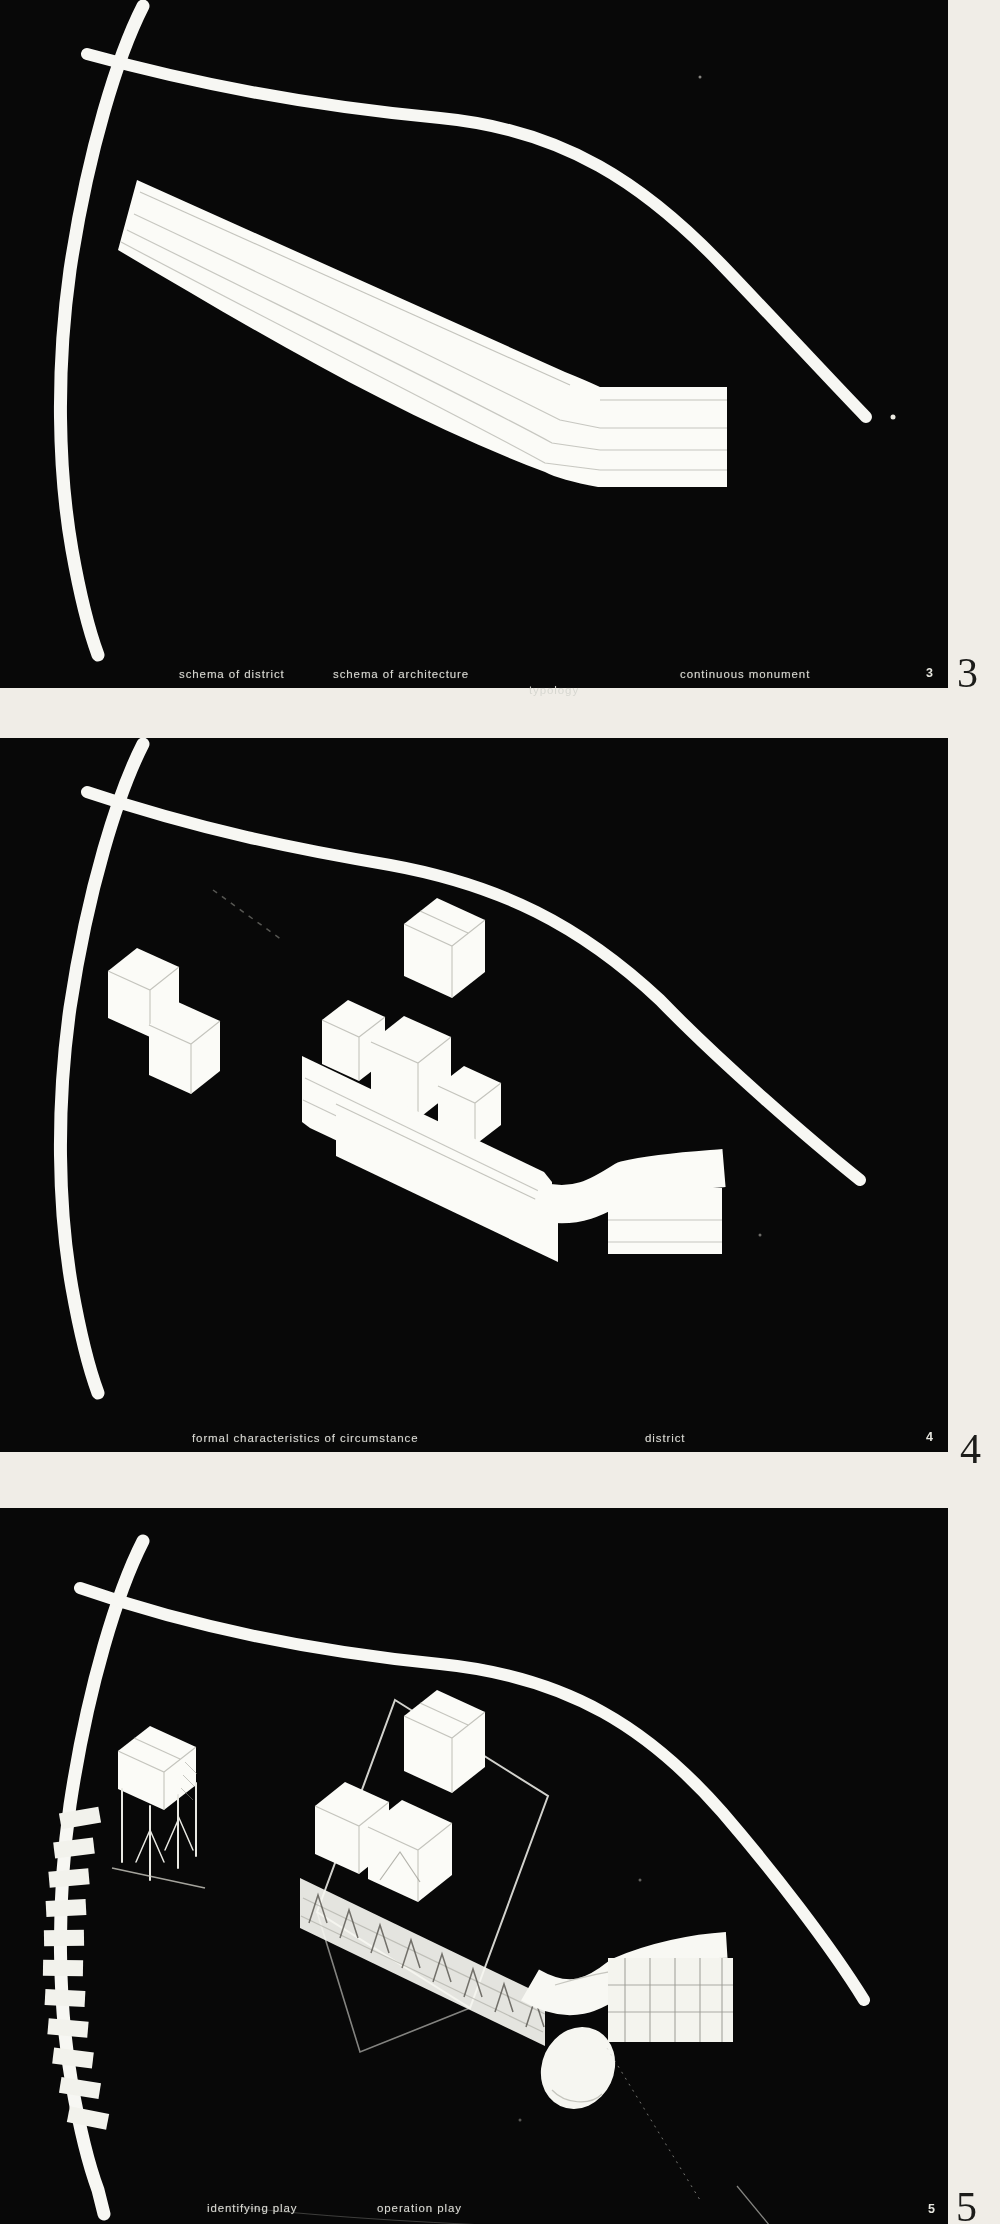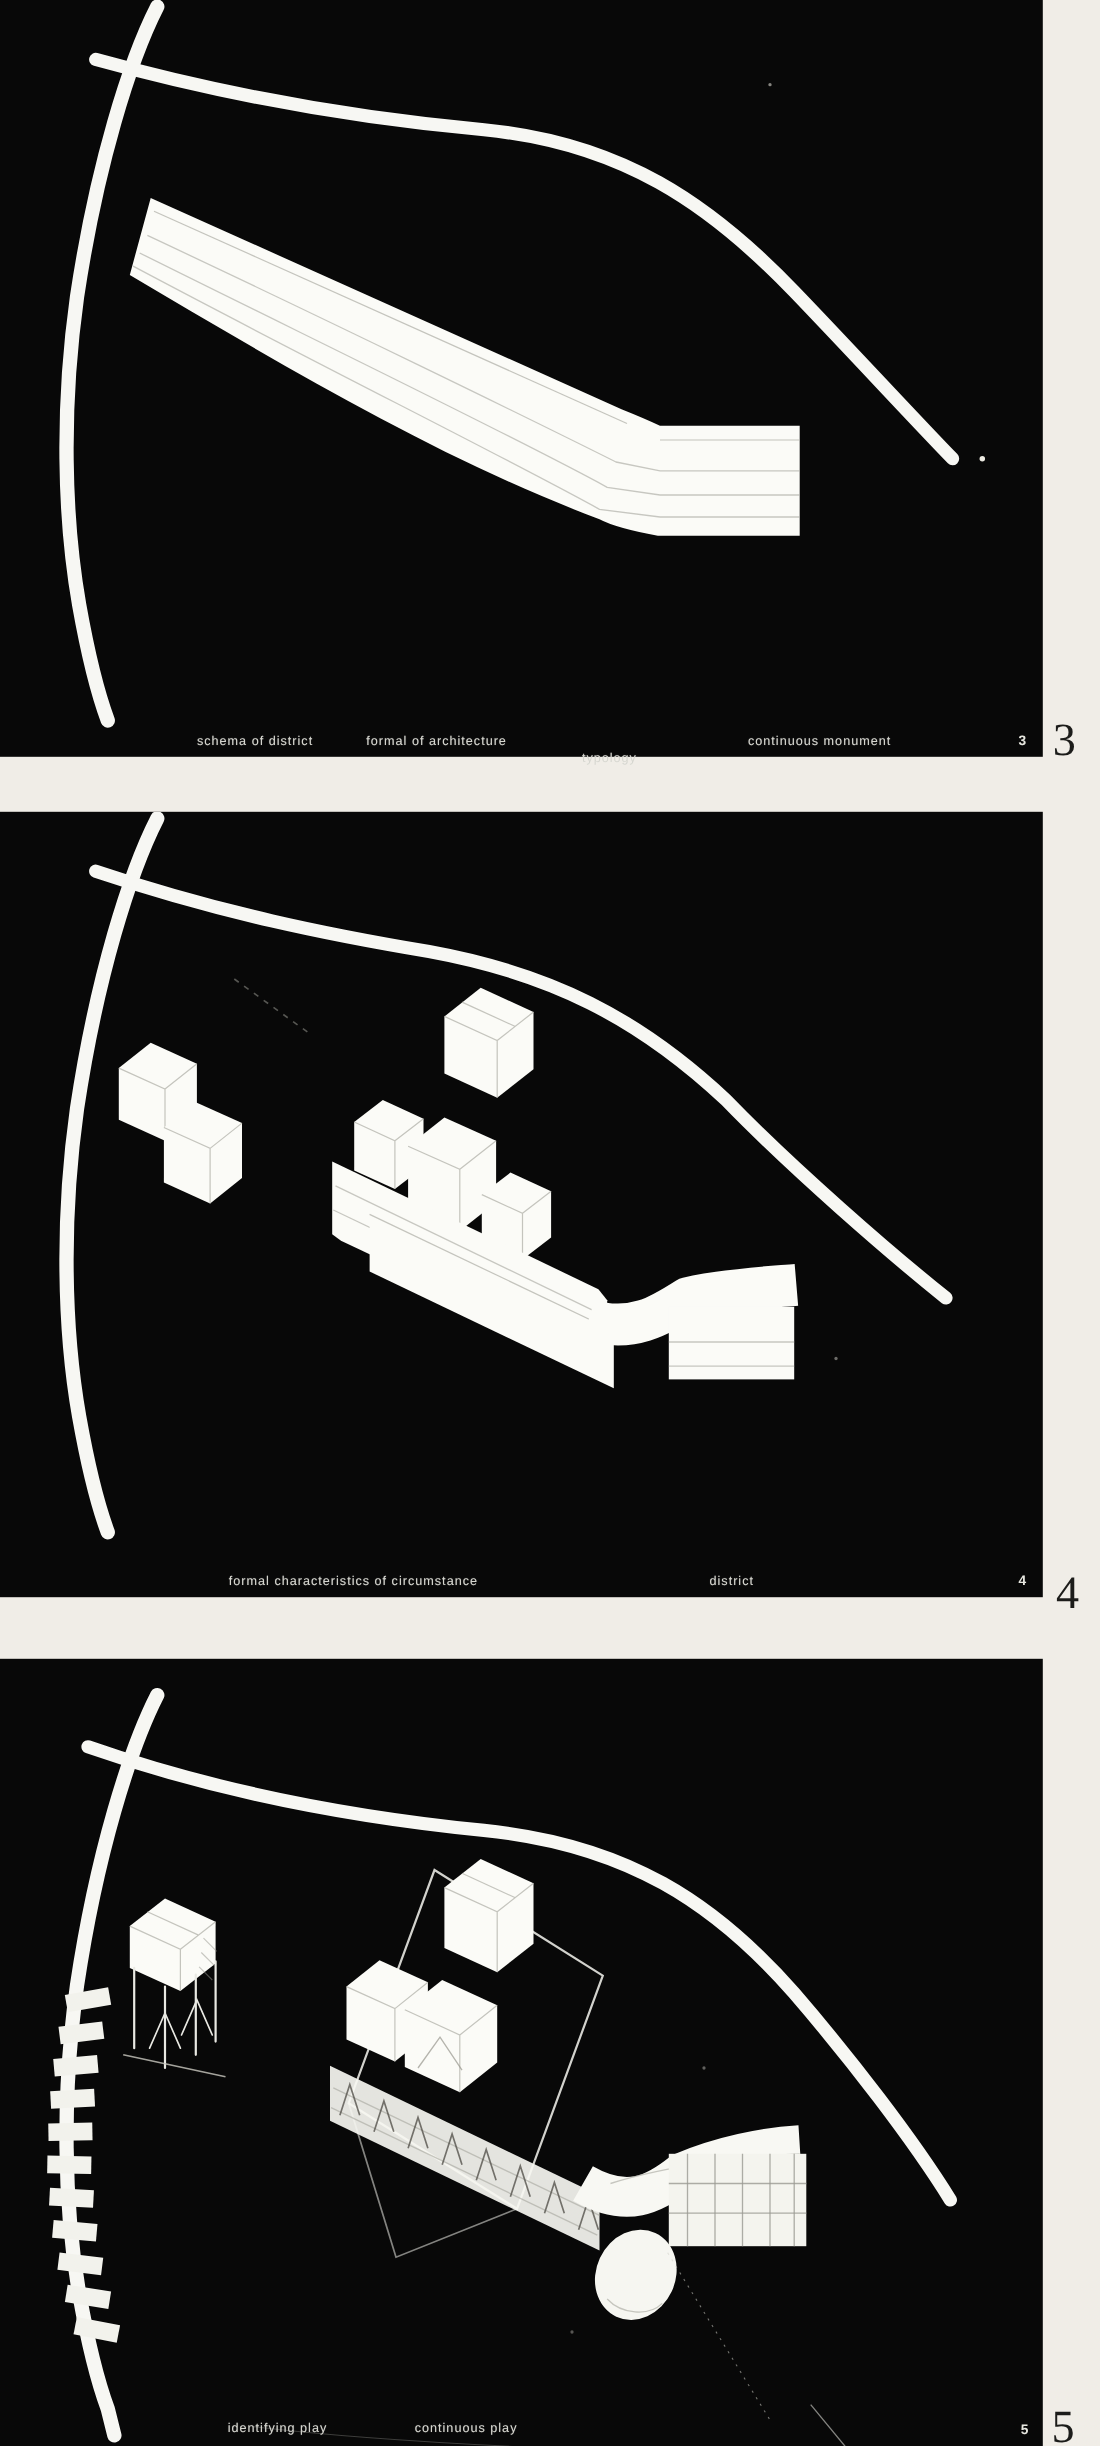--- a/index.html
+++ b/index.html
@@ -43,21 +43,21 @@
         <path class="floor" d="M127,230 C300,316 470,398 552,443 L600,450 L727,450"></path>
         <path class="floor" d="M121,242 C290,332 460,416 545,463 L600,470 L727,470"></path>
       </g>
       <g>
         <circle cx="893" cy="417" r="2.5" fill="#eceae2"></circle>
         <circle cx="700" cy="77" r="1.5" fill="#d9d7cf" opacity=".6"></circle>
       </g>
     </svg>
   </section>
   <span class="cap" style="left:179px;top:669px">schema of district</span>
-  <span class="cap" style="left:333px;top:669px">formal of architecture</span>
+  <span class="cap" style="left:333px;top:669px">schema of architecture</span>
   <span class="cap" style="left:529px;top:685px">typology</span>
   <span class="cap" style="left:680px;top:669px">continuous monument</span>
   <span class="innum" style="left:926px;top:667px">3</span>
   <div class="fig-num" style="left:957px;top:652px">3</div>
 
   <section class="panel" id="panel-4">
     <svg width="948" height="714" viewBox="0 738 948 714">
       <g>
         <path class="stroke" stroke-width="13" d="M143,744 C118,793 88,888 70,1008 C56,1108 58,1208 72,1288 C80,1333 88,1366 98,1393"></path>
       </g>
@@ -94,21 +94,21 @@
       <g>
         <path d="M535,1200 C575,1212 600,1196 625,1180 C660,1172 700,1170 724,1168" fill="none" stroke="#fbfbf7" stroke-width="38" stroke-linejoin="round"></path>
       </g>
       <g>
         <rect class="fill" x="608" y="1188" width="114" height="66"></rect>
         <path class="floor" d="M608,1220 L722,1220 M608,1242 L722,1242"></path>
       </g>
       <circle cx="760" cy="1235" r="1.5" fill="#cfcdc5" opacity=".5"></circle>
     </svg>
   </section>
-  <span class="cap" style="left:208px;top:1433px">formal characteristics of circumstance</span>
+  <span class="cap" style="left:192px;top:1433px">formal characteristics of circumstance</span>
   <span class="cap" style="left:645px;top:1433px">district</span>
   <span class="innum" style="left:926px;top:1431px">4</span>
   <div class="fig-num" style="left:960px;top:1428px">4</div>
 
   <section class="panel" id="panel-5">
     <svg width="948" height="716" viewBox="0 1508 948 716">
       <g>
         <path class="stroke" stroke-width="13" d="M143,1541 C118,1590 88,1685 70,1805 C56,1905 58,2005 72,2085 C80,2130 88,2163 98,2190 L104,2214"></path>
       </g>
       <g>
@@ -174,17 +174,17 @@
       <g>
         <path d="M607,2048 L700,2200" stroke="#cfcfc8" stroke-width="1" stroke-dasharray="2,5" opacity=".55" fill="none"></path>
         <path d="M230,2206 C330,2218 450,2224 560,2228" stroke="#bbbbb4" stroke-width="1" opacity=".3" fill="none"></path>
         <path d="M737,2186 L770,2226" stroke="#d8d8d2" stroke-width="1.2" opacity=".6" fill="none"></path>
         <circle cx="640" cy="1880" r="1.5" fill="#cfcdc5" opacity=".45"></circle>
         <circle cx="520" cy="2120" r="1.5" fill="#cfcdc5" opacity=".4"></circle>
       </g>
     </svg>
   </section>
   <span class="cap" style="left:207px;top:2203px">identifying play</span>
-  <span class="cap" style="left:377px;top:2203px">continuous play</span>
+  <span class="cap" style="left:377px;top:2203px">operation play</span>
   <span class="innum" style="left:928px;top:2203px">5</span>
   <div class="fig-num" style="left:956px;top:2186px">5</div>
 
 </div>
 
 </body></html>

